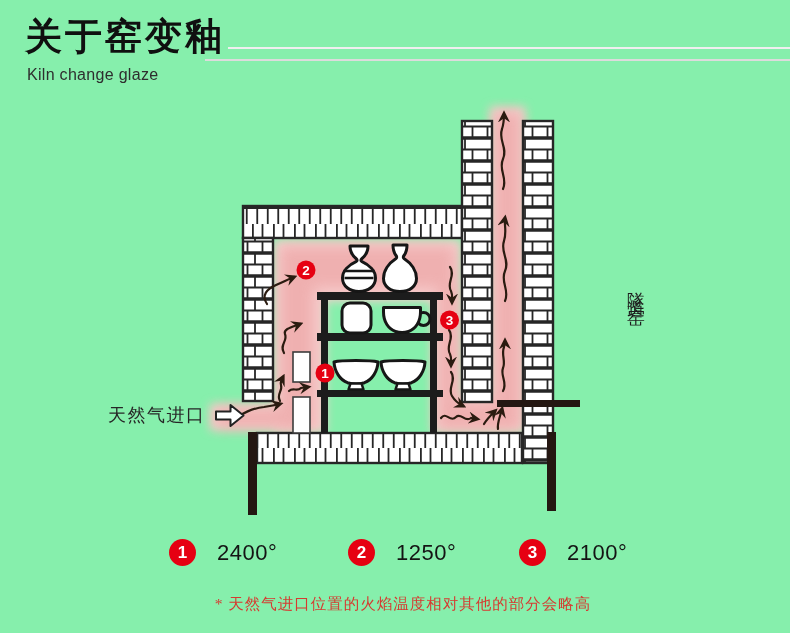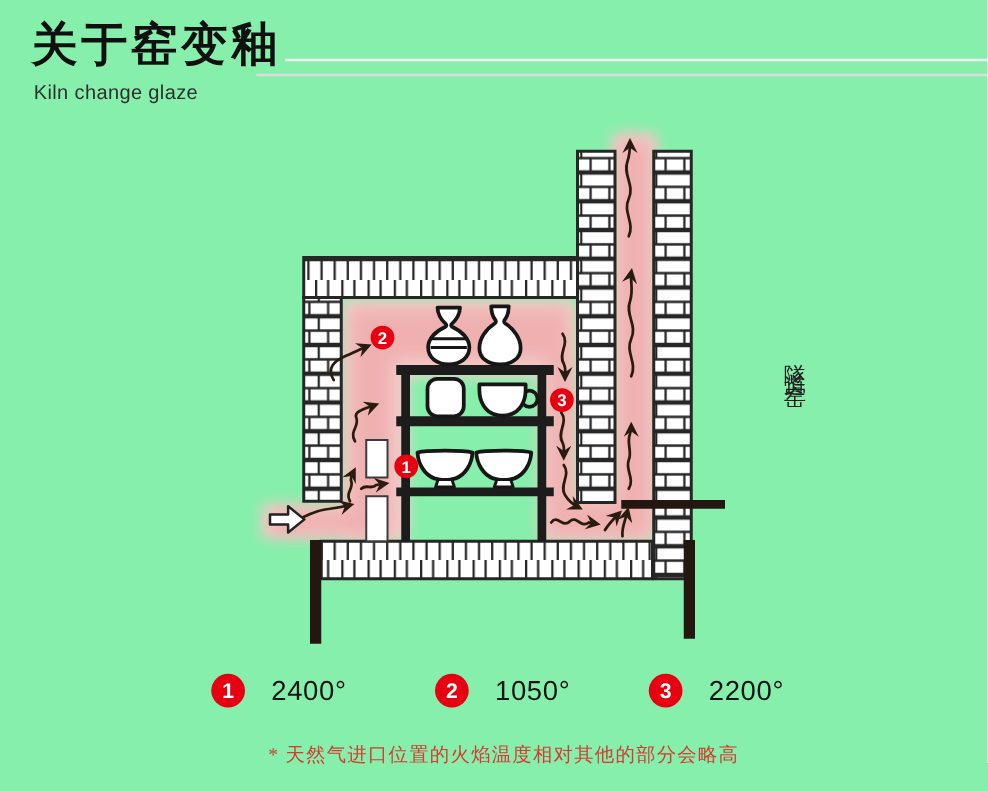--- a/index.html
+++ b/index.html
@@ -163,29 +163,30 @@
       <text x="306" y="275" text-anchor="middle" font-family="Liberation Sans,sans-serif" font-size="13.5" font-weight="bold" fill="#fff">2</text>
     </g>
     <g>
       <circle cx="449.5" cy="320" r="9.5" style="fill:var(--accent-red,#e60012)"></circle>
       <text x="449.5" y="325" text-anchor="middle" font-family="Liberation Sans,sans-serif" font-size="13.5" font-weight="bold" fill="#fff">3</text>
     </g>
 
     <path d="M216 411.5 H230.5 V405 L243.5 415.5 L230.5 426 V419.5 H216 Z" fill="#fff" stroke="#222" stroke-width="2" stroke-linejoin="round"></path>
   </svg>
 
+  <div class="gas-label">天然气进口</div>
   <div class="tunnel-label">隧道窑</div>
 
   <div class="legend-item i1">
     <span class="badge">1</span>
     <span class="temp">2400°</span>
   </div>
   <div class="legend-item i2">
     <span class="badge">2</span>
-    <span class="temp">1050°</span>
+    <span class="temp">1250°</span>
   </div>
   <div class="legend-item i3">
     <span class="badge">3</span>
-    <span class="temp">2200°</span>
+    <span class="temp">2100°</span>
   </div>
 
   <div class="footnote">* 天然气进口位置的火焰温度相对其他的部分会略高</div>
 </div>
 
 </body></html>

